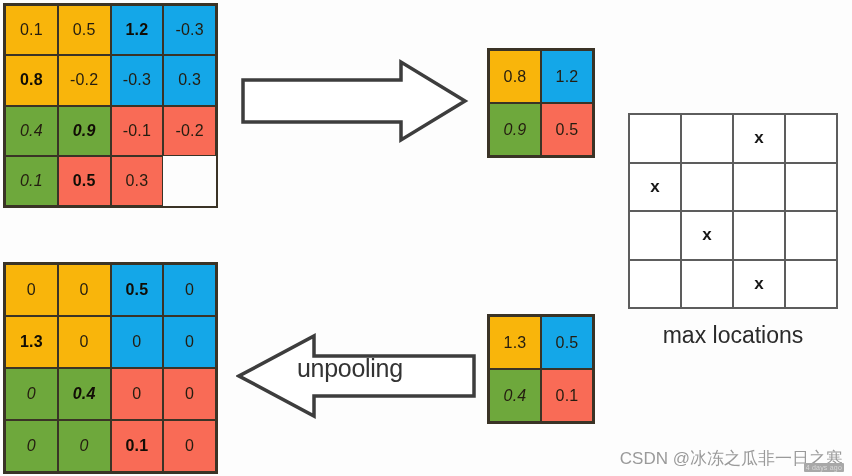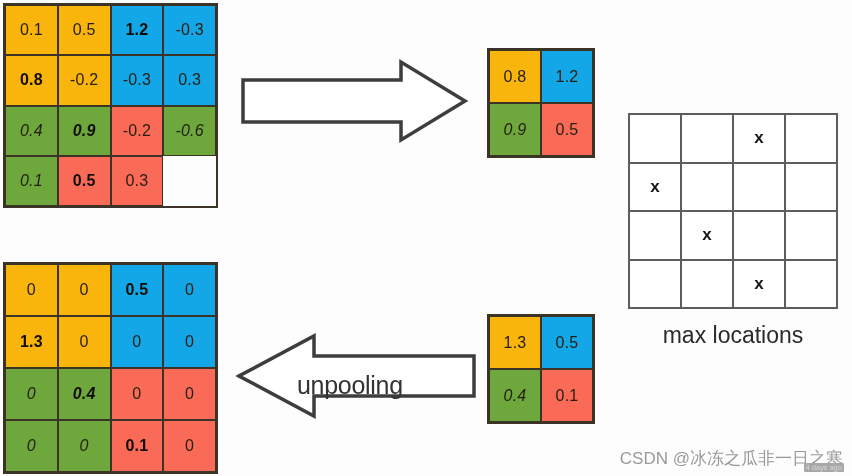--- a/index.html
+++ b/index.html
@@ -71,21 +71,21 @@
   .arrow-label {
     position: absolute;
     font-size: 25px;
     color: #333333;
     white-space: nowrap;
     letter-spacing: -0.3px;
   }
   #arrow-right-wrap { left: 241px; top: 58px; width: 228px; height: 86px; }
   #label-maxpool { left: 263px; top: 84px; }
   #arrow-left-wrap { left: 236px; top: 330px; width: 240px; height: 92px; }
-  #label-unpooling { left: 297px; top: 354px; margin-top: 17px; }
+  #label-unpooling { left: 297px; top: 354px; }
 
   
   #maxloc-grid {
     position: absolute;
     left: 628px; top: 113px;
     width: 210px; height: 196px;
     box-sizing: border-box;
     display: grid;
     grid-template-columns: repeat(4, 1fr);
     grid-template-rows: repeat(4, 1fr);
@@ -139,22 +139,22 @@
       <div class="cell c-yellow">0.1</div>
       <div class="cell c-yellow">0.5</div>
       <div class="cell c-blue bold">1.2</div>
       <div class="cell c-blue">-0.3</div>
       <div class="cell c-yellow bold">0.8</div>
       <div class="cell c-yellow">-0.2</div>
       <div class="cell c-blue">-0.3</div>
       <div class="cell c-blue">0.3</div>
       <div class="cell c-green">0.4</div>
       <div class="cell c-green bold">0.9</div>
+      <div class="cell c-red">-0.1</div>
       <div class="cell c-red">-0.2</div>
-      <div class="cell c-green">-0.6</div>
       <div class="cell c-green">0.1</div>
       <div class="cell c-red bold">0.5</div>
       <div class="cell c-red">0.3</div>
     </div>
 
   <div class="arrow-wrap" id="arrow-right-wrap">
     <svg width="228" height="86" viewBox="0 0 228 86">
       <polygon points="2,22 160,22 160,4 224,43 160,82 160,64 2,64" fill="#ffffff" stroke="#3d3d3d" stroke-width="3.5" stroke-linejoin="miter"></polygon>
     </svg>
   </div>

